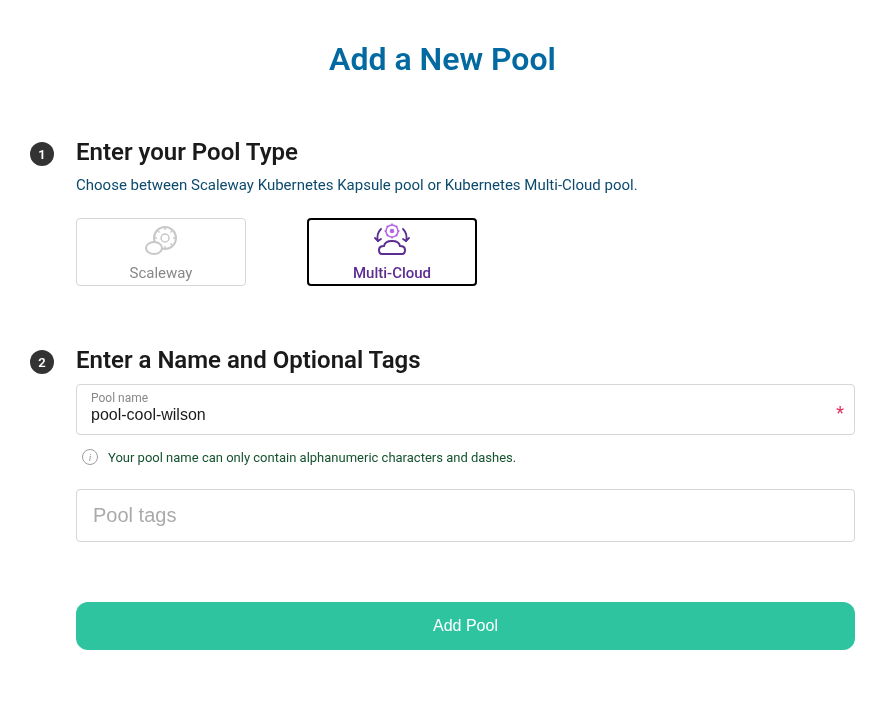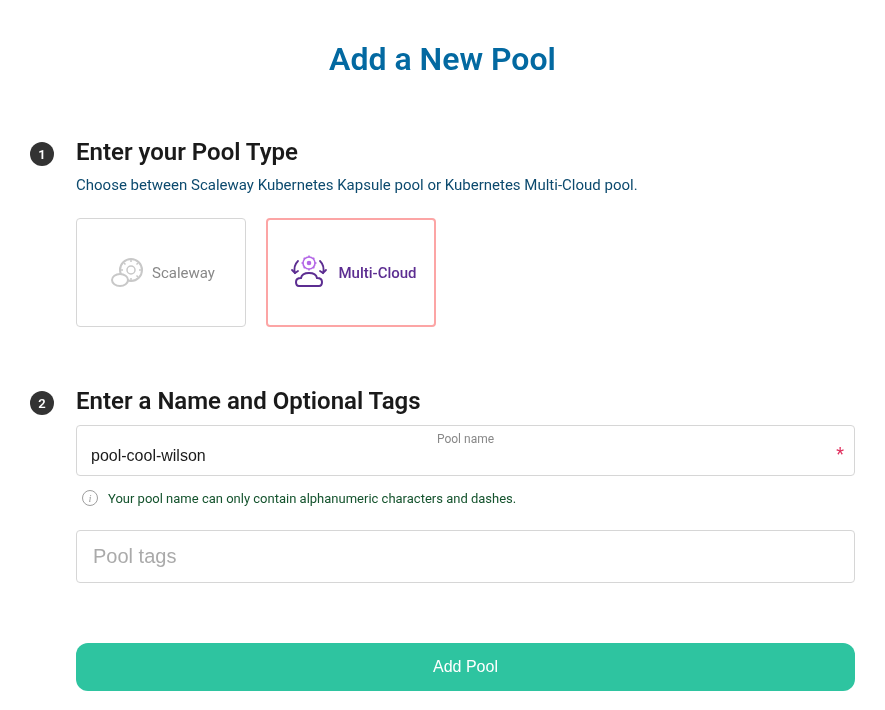--- a/index.html
+++ b/index.html
@@ -56,31 +56,33 @@
       font-size: 15px;
       color: #0c4a6e;
       margin-bottom: 24px;
     }
     .type-options {
       display: flex;
       gap: 20px;
     }
     .type-card {
       width: 170px;
-      height: 109px;
+      height: 68px;
       border: 1px solid #d6d6d6;
       border-radius: 4px;
       display: flex;
+      flex-direction: column;
       align-items: center;
       justify-content: center;
       cursor: pointer;
       gap: 5px;
     }
     .type-card.selected {
-      border: 2px solid #fca5a5;
+      border: 2px solid #000000;
+      margin-left: 41px;
     }
     .type-card .card-label {
       font-size: 15px;
       color: #888888;
     }
     .type-card.selected .card-label {
       color: #5c2d91;
       font-weight: 500;
     }
     .type-card .icon-wrap {
@@ -94,21 +96,20 @@
       border-radius: 4px;
       padding: 6px 14px 10px 14px;
       position: relative;
       margin-bottom: 14px;
     }
     .input-label {
       font-size: 12px;
       color: #888888;
       display: block;
       margin-bottom: 0px;
-      text-align: center;
     }
     .text-input {
       width: 100%;
       border: none;
       outline: none;
       font-size: 16px;
       color: #1a1a1a;
       padding: 0;
       background: transparent;
     }

